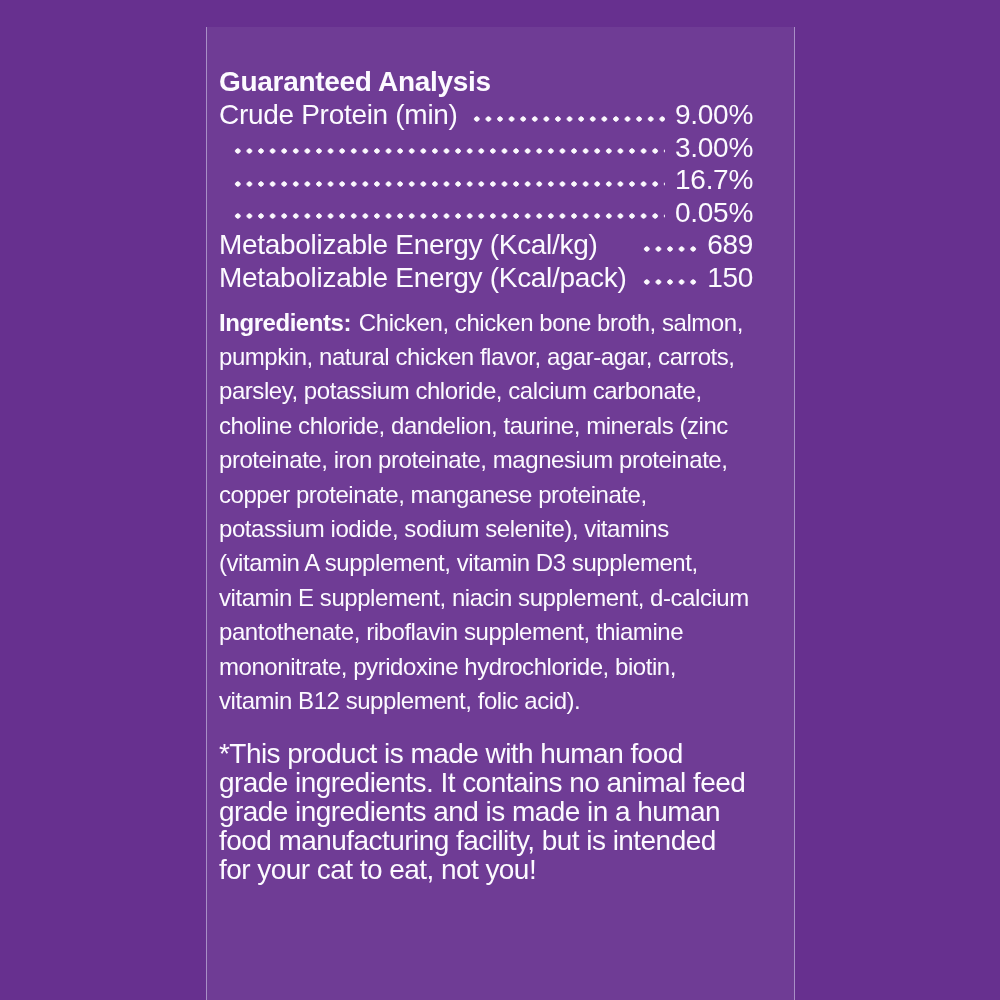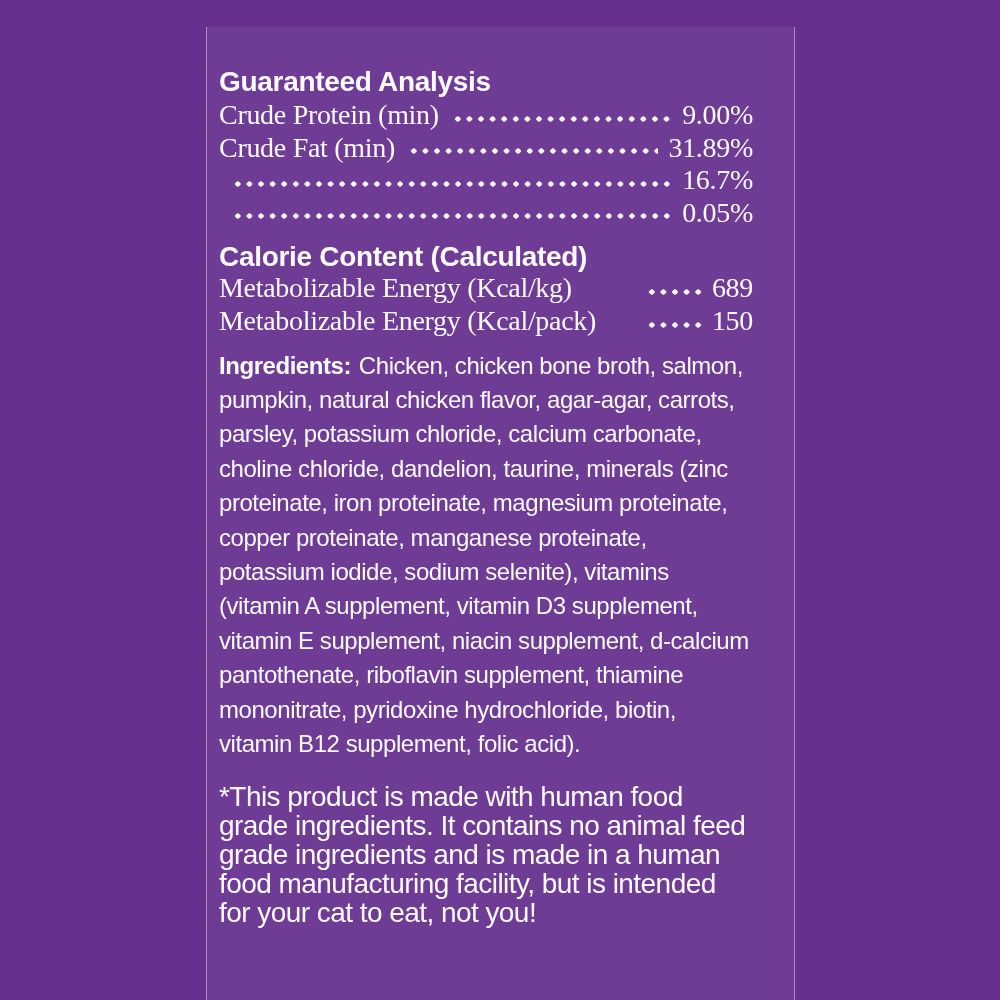--- a/index.html
+++ b/index.html
@@ -19,21 +19,21 @@
   }
   .content{padding:40px 41px 0 12px;}
   .section-heading{
     margin:0 0 2px 0;
     font-size:28px;font-weight:700;line-height:30px;letter-spacing:-0.3px;
   }
   .section-heading.calorie{margin-top:13px;margin-bottom:0;}
   .row{
     display:flex;align-items:stretch;
     height:32.6px;line-height:32.6px;
-    font-size:28px;letter-spacing:-0.3px;white-space:nowrap;font-family:Liberation Serif, serif;
+    font-size:28px;letter-spacing:-0.3px;white-space:nowrap;
   }
   .row-label{flex:none;}
   .row-value{flex:none;text-align:center;}
   .leader{
     flex:1;
     margin:0 10px 0 11px;
     background-image:radial-gradient(circle,#fbf8fe 2.4px,rgba(255,255,255,0) 2.9px);
     background-size:11.6px 12px;
     background-repeat:repeat-x;
     background-position:left 2px bottom 7px;
@@ -65,34 +65,32 @@
     <div class="content">
 
       <h2 class="section-heading">Guaranteed Analysis</h2>
 
       <div class="row">
         <span class="row-label">Crude Protein (min)</span>
         <span class="leader"></span>
         <span class="row-value">9.00%</span>
       </div>
       <div class="row">
-        <span class="row-label">Crude Fat (min)</span>
         <span class="leader"></span>
-        <span class="row-value">31.89%</span>
+        <span class="row-value">3.00%</span>
       </div>
       <div class="row">
         <span class="leader"></span>
         <span class="row-value">16.7%</span>
       </div>
       <div class="row">
         <span class="leader"></span>
         <span class="row-value">0.05%</span>
       </div>
 
-      <h2 class="section-heading calorie">Calorie Content (Calculated)</h2>
 
       <div class="row">
         <span class="row-label">Metabolizable Energy (Kcal/kg)</span>
         <span class="spacer"></span>
         <span class="leader-short"></span>
         <span class="row-value">689</span>
       </div>
       <div class="row">
         <span class="row-label">Metabolizable Energy (Kcal/pack)</span>
         <span class="spacer"></span>

